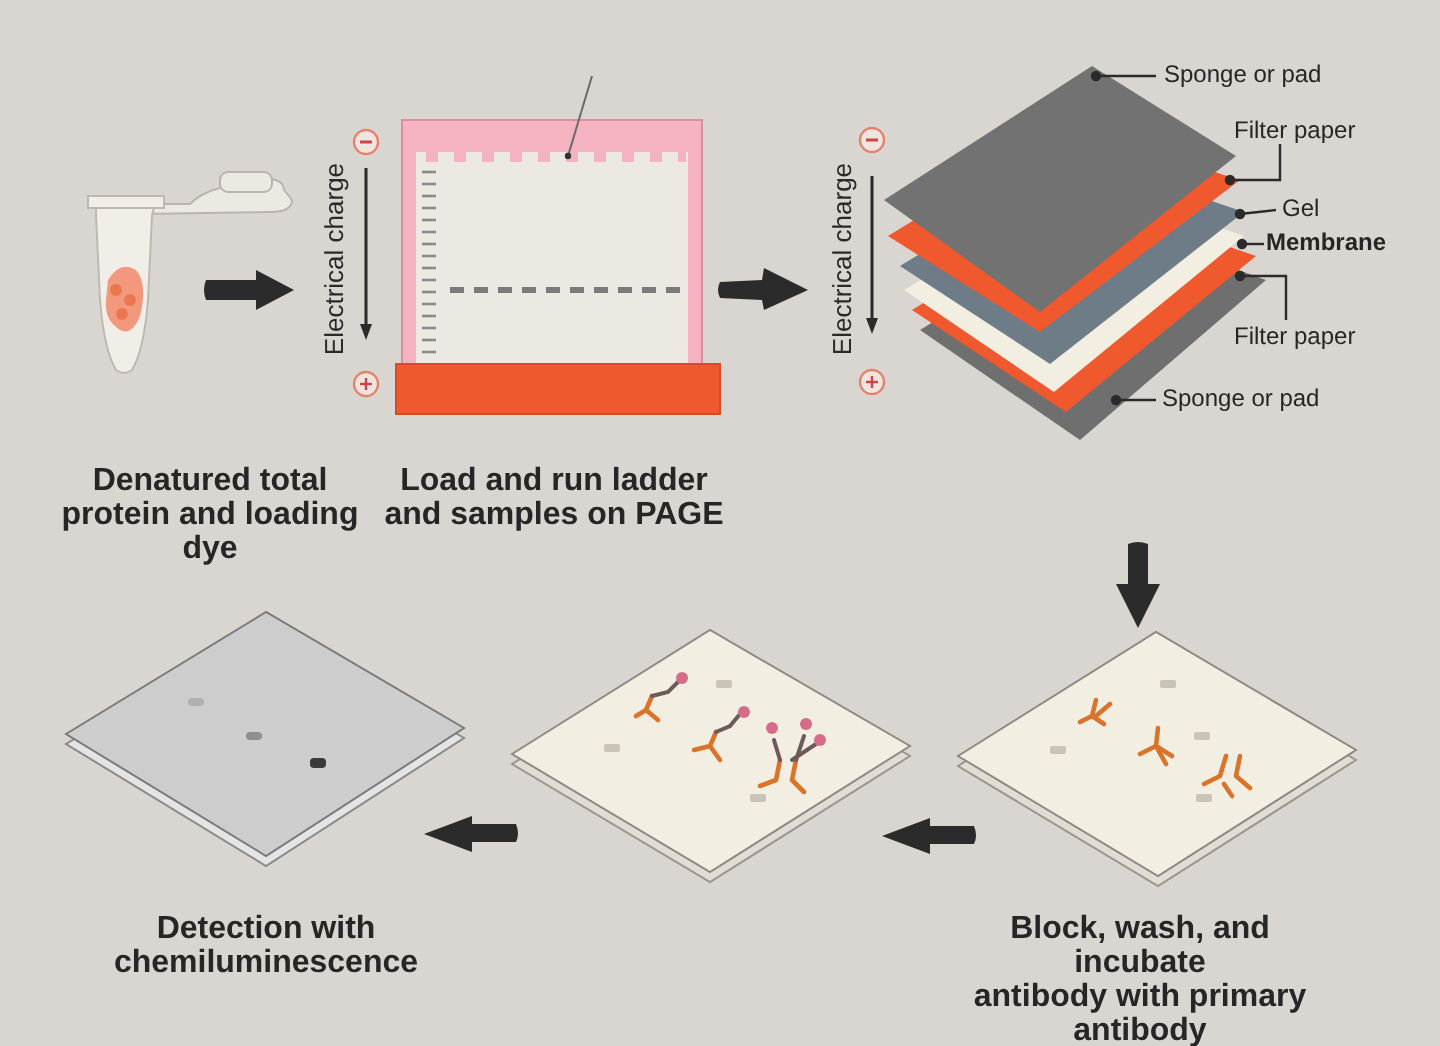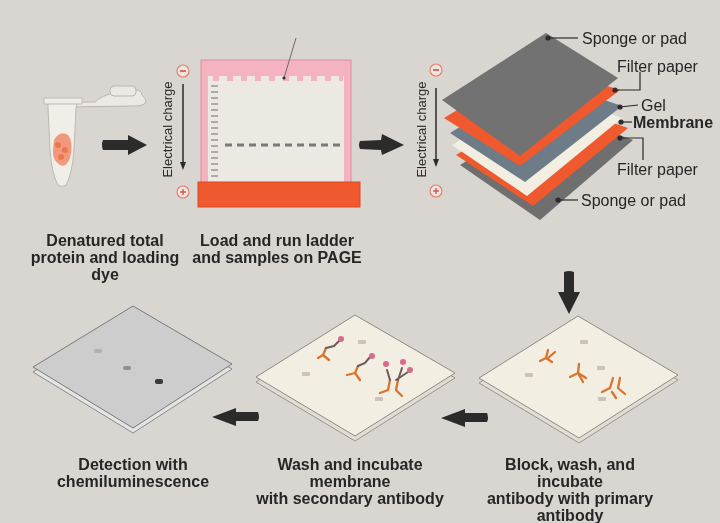--- a/index.html
+++ b/index.html
@@ -17,21 +17,21 @@
     font-family: "Liberation Sans", sans-serif;
     font-weight: bold;
     font-size: 16px;
     line-height: 17px;
     color: #262626;
     white-space: pre-line;
   }
   .layer-label {
     position: absolute;
     font-family: "Liberation Sans", sans-serif;
-    font-size: 16px;
+    font-size: 12px;
     color: #262626;
     white-space: nowrap;
   }
   .echarge {
     position: absolute;
     font-family: "Liberation Sans", sans-serif;
     font-size: 13px;
     color: #2a2a2a;
     transform: rotate(-90deg);
     transform-origin: center center;
@@ -240,18 +240,16 @@
 <div class="layer-label" style="left:617px; top:161px;">Filter paper</div>
 <div class="layer-label" style="left:581px; top:192px;">Sponge or pad</div>
 
 <div class="caption" style="left:20px; top:232px; width:170px;">Denatured total
 protein and loading dye</div>
 <div class="caption" style="left:192px; top:232px; width:170px;text-align:center;">Load and run ladder
 and samples on PAGE</div>
 <div class="caption" style="left:470px; top:456px; width:200px;">Block, wash, and incubate
 antibody with primary
 antibody</div>
-<div class="caption" style="left:235px; top:456px; width:230px;">Wash and incubate membrane
-with secondary antibody</div>
 <div class="caption" style="left:48px; top:456px; width:170px;">Detection with
 chemiluminescence</div>
 
 </div>
 
 </body></html>

